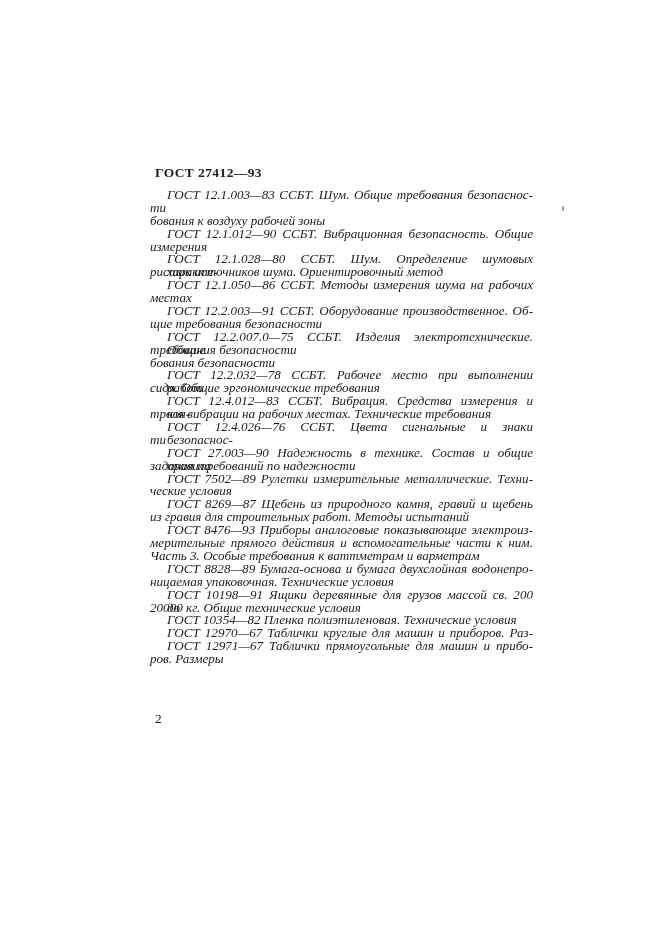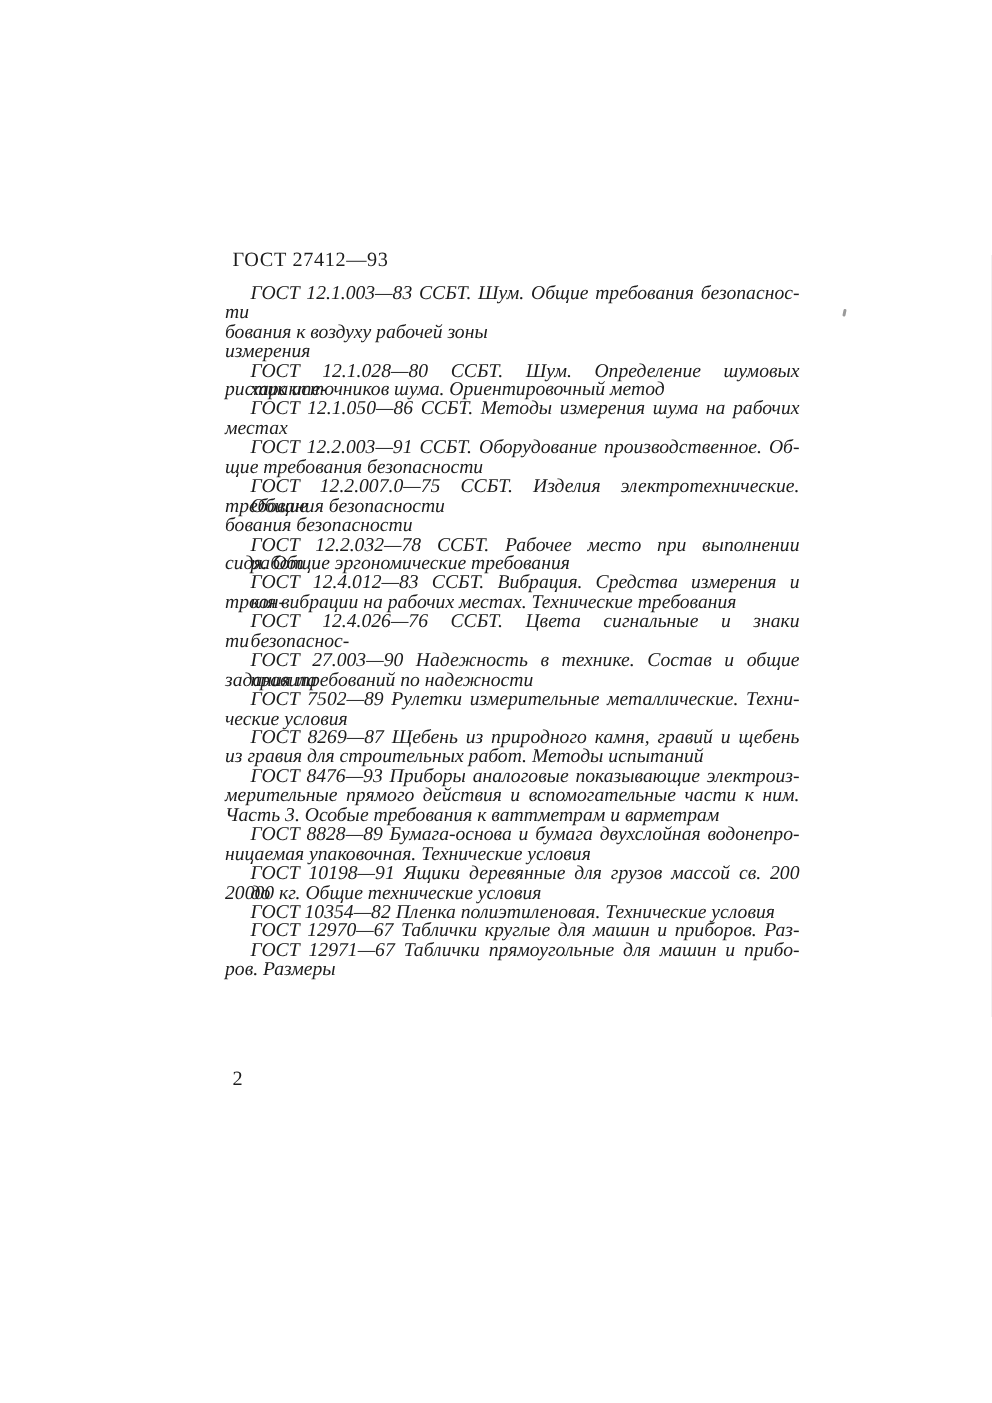--- a/index.html
+++ b/index.html
@@ -15,21 +15,21 @@
     font-family: "Liberation Serif", "DejaVu Serif", serif;
     color: #1c1c1c;
     overflow: hidden;
     margin: 0 auto;
   }
   .doc-header {
     position: absolute;
     left: 155px;
     top: 165px;
     font-size: 13.5px;
-    font-weight: 400;
+    font-weight: 700;
     letter-spacing: 0.4px;
     white-space: nowrap;
   }
   .standards-list {
     position: absolute;
     left: 150px;
     top: 189px;
     width: 383px;
     font-size: 13.1px;
     font-style: italic;
@@ -71,20 +71,21 @@
 
 <div class="page">
   <div class="doc-header">ГОСТ 27412—93</div>
 
   <div class="scan-speck"></div>
 
   <div class="standards-list">
       <div class="line first fill">ГОСТ 12.1.003—83 ССБТ. Шум. Общие требования безопаснос-</div>
       <div class="line last">ти</div>
       <div class="line last">бования к воздуху рабочей зоны</div>
+      <div class="line first fill">ГОСТ 12.1.012—90 ССБТ. Вибрационная безопасность. Общие</div>
       <div class="line last">измерения</div>
       <div class="line first fill">ГОСТ 12.1.028—80 ССБТ. Шум. Определение шумовых характе-</div>
       <div class="line last">ристик источников шума. Ориентировочный метод</div>
       <div class="line first fill">ГОСТ 12.1.050—86 ССБТ. Методы измерения шума на рабочих</div>
       <div class="line last">местах</div>
       <div class="line first fill">ГОСТ 12.2.003—91 ССБТ. Оборудование производственное. Об-</div>
       <div class="line last">щие требования безопасности</div>
       <div class="line first fill">ГОСТ 12.2.007.0—75 ССБТ. Изделия электротехнические. Общие</div>
       <div class="line last">требования безопасности</div>
       <div class="line last">бования безопасности</div>

